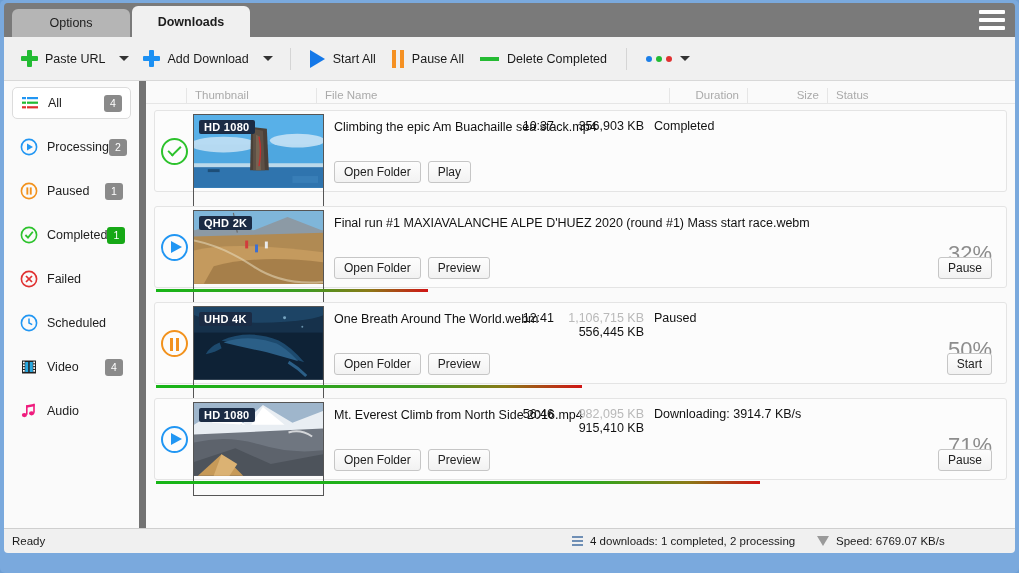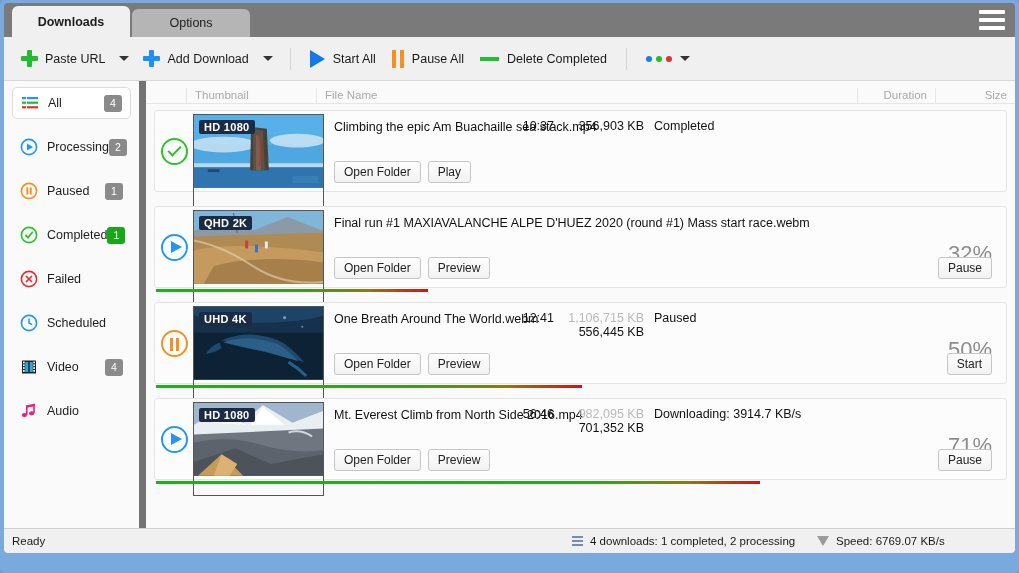--- a/index.html
+++ b/index.html
@@ -207,25 +207,25 @@
   .list-ico { display: flex; flex-direction: column; gap: 2px; }
   .list-ico i { display: block; width: 11px; height: 2px; background: #6f8fb5; }
   .dl-arrow { width: 0; height: 0; border-left: 6px solid transparent; border-right: 6px solid transparent; border-top: 10px solid #9a9a9a; }
 </style>
 </head>
 <body>
 
 <div class="window">
 
   <div class="titlebar">
+    <div class="tab">
+      <span>Options</span>
+    </div>
     <div class="tab active">
       <span>Downloads</span>
-    </div>
-    <div class="tab">
-      <span>Options</span>
     </div>
     <div class="hamburger">
       <span></span>
         <span></span>
         <span></span>
     </div>
   </div>
 
   <div class="toolbar">
     <div class="tb-item">
@@ -382,20 +382,21 @@
       </div>
     </div>
 
     <div class="list-pane">
 
       <div class="col-head">
         <div class="ch-thumb">Thumbnail</div>
         <div class="ch-name">File Name</div>
         <div class="ch-dur">Duration</div>
         <div class="ch-size">Size</div>
+        <div class="ch-status">Status</div>
       </div>
 
       <div class="rows">
 
         <div class="row">
           <div class="row-state">
             <span class="circ green">
                 <span class="check"></span>
               </span>
           </div>
@@ -537,21 +538,21 @@
               <path d="M96 30 q12 -4 24 4" stroke="#ffffff" stroke-width="2" fill="none" opacity=".7"></path>
             </svg>
             <span class="thumb-badge">HD 1080</span>
           </div>
           <div class="row-main">
             <div class="fname">Mt. Everest Climb from North Side 2016.mp4</div>
             <div class="meta">
               <div class="m-dur">56:46</div>
               <div class="m-size">
                 <div class="size-total">982,095 KB</div>
-                <div class="size-done">701,352 KB</div>
+                <div class="size-done">915,410 KB</div>
               </div>
               <div class="m-status">Downloading: 3914.7 KB/s</div>
             </div>
             <div class="pct">71%</div>
             <div class="btns">
               <button class="btn">Open Folder</button>
               <button class="btn">Preview</button>
             </div>
             <div class="row-action">
               <button class="btn">Pause</button>

